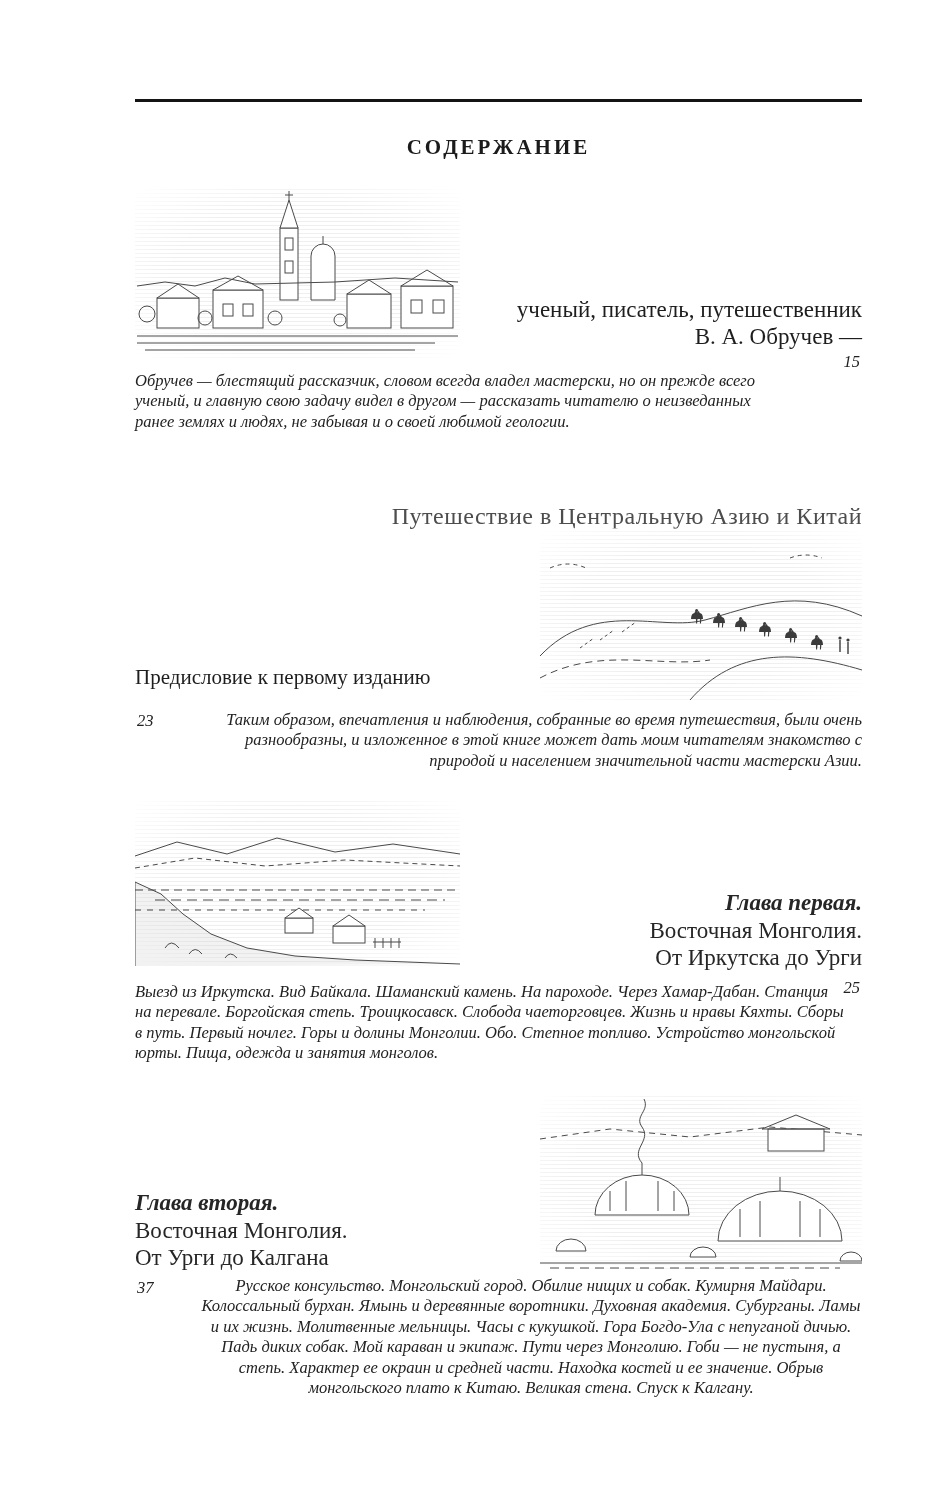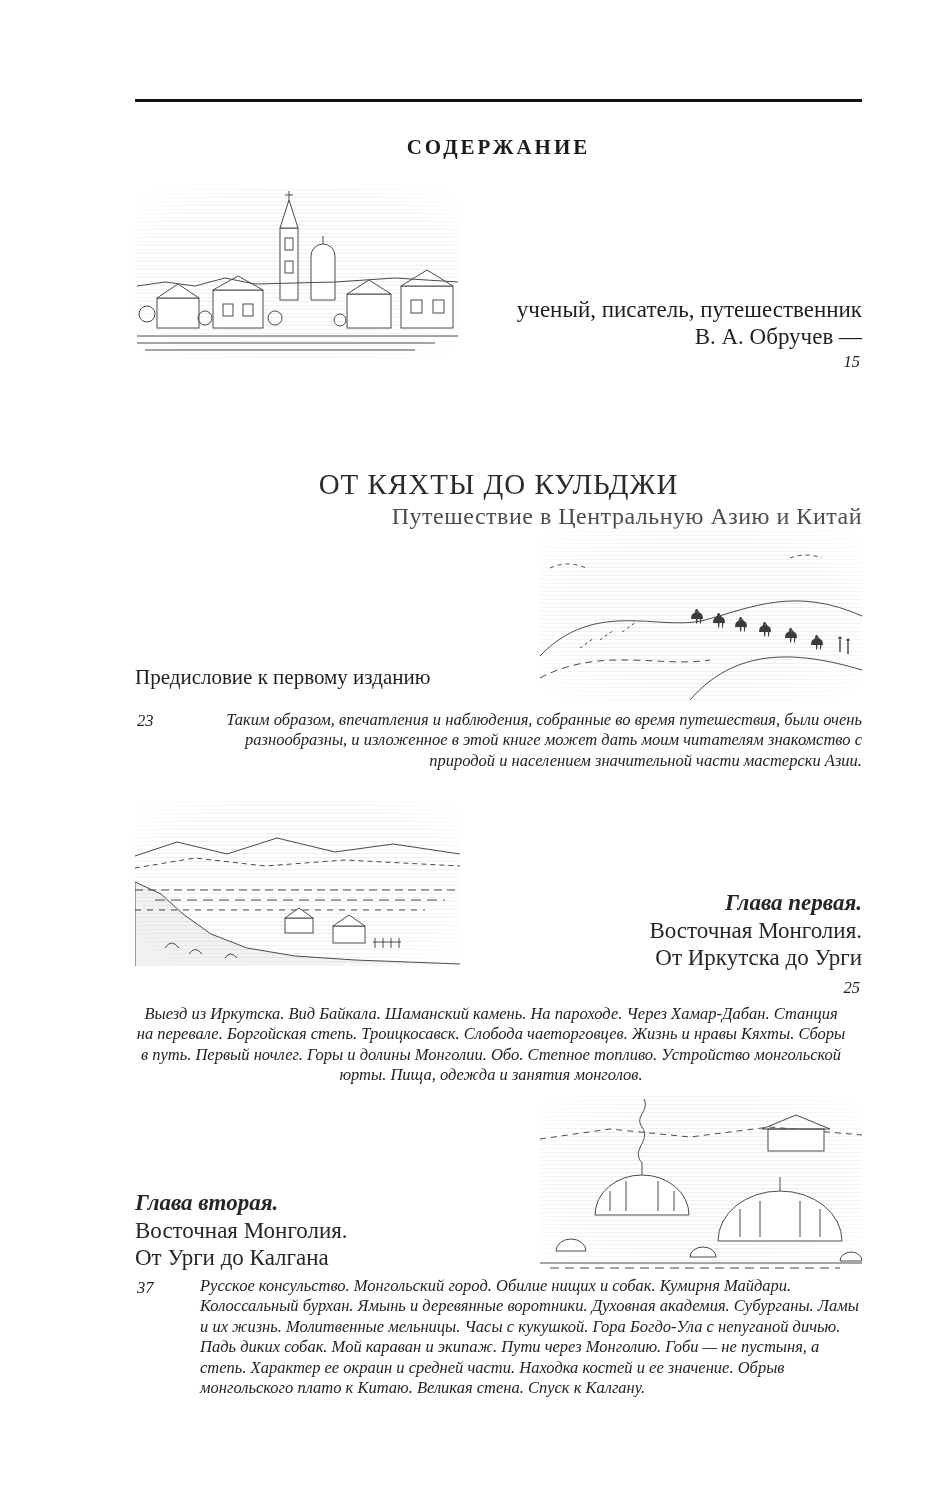--- a/index.html
+++ b/index.html
@@ -48,22 +48,22 @@
   }
   .preface-heading{
     position:absolute;left:135px;top:665px;font-size:21px;color:#1e1e1e;
   }
   .preface-summary{left:217px;top:710px;width:645px;text-align:right;}
 
   .chapter-heading{position:absolute;font-size:23px;line-height:1.2;color:#262626;margin-top:7px;}
   .ch1-heading{right:84px;top:882px;text-align:right;}
   .ch2-heading{left:135px;top:1182px;text-align:left;}
   .chapter-label{font-style:italic;font-weight:bold;}
-  .ch1-summary{left:135px;top:1004px;width:712px;text-align:center;}
-  .ch2-summary{left:200px;top:1276px;width:662px;text-align:left;}
+  .ch1-summary{left:135px;top:982px;width:712px;text-align:left;}
+  .ch2-summary{left:200px;top:1276px;width:662px;text-align:center;}
 </style>
 </head>
 <body>
 
 <div class="page">
 
   <div class="rule-top"></div>
 
   <div class="contents-title">СОДЕРЖАНИЕ</div>
 
@@ -106,23 +106,23 @@
         <polyline points="2,100 30,96 60,100 90,92 120,98 200,96 260,92 323,96"></polyline>
       </g>
     </svg>
   </div>
 
   <div class="intro-heading">
     <div>ученый, писатель, путешественник</div>
     <div>В. А. Обручев —</div>
   </div>
 
+  <div class="summary intro-summary">Обручев — блестящий рассказчик, словом всегда владел мастерски, но он прежде всего ученый, и главную свою задачу видел в другом — рассказать читателю о неизведанных ранее землях и людях, не забывая и о своей любимой геологии.</div>
   <div class="pageno pn-15">15</div>
 
-  <div class="book-title">ОТ КЯХТЫ ДО КУЛЬДЖИ</div>
   <div class="book-subtitle">Путешествие в Центральную Азию и Китай</div>
 
   <div class="engraving ill-caravan">
     <svg viewBox="0 0 322 172">
       <defs>
         <g id="camel" fill="#3b3b3b" stroke="none">
           <path d="M1 11 c0 -4 1.5 -6 3.5 -6 c.3 -2.2 2.2 -2.2 2.6 -.2 c.4 -2 2.3 -2 2.6 .2 c2 0 3.3 2 3.3 6 l-1.6 0 l-.5 4.5 l-1 0 l.2 -4.5 l-2.6 0 l-.4 4.5 l-1 0 l-.2 -4.5 z"></path>
           <circle cx="6.6" cy="2.4" r="1.5"></circle>
         </g>
       </defs>

